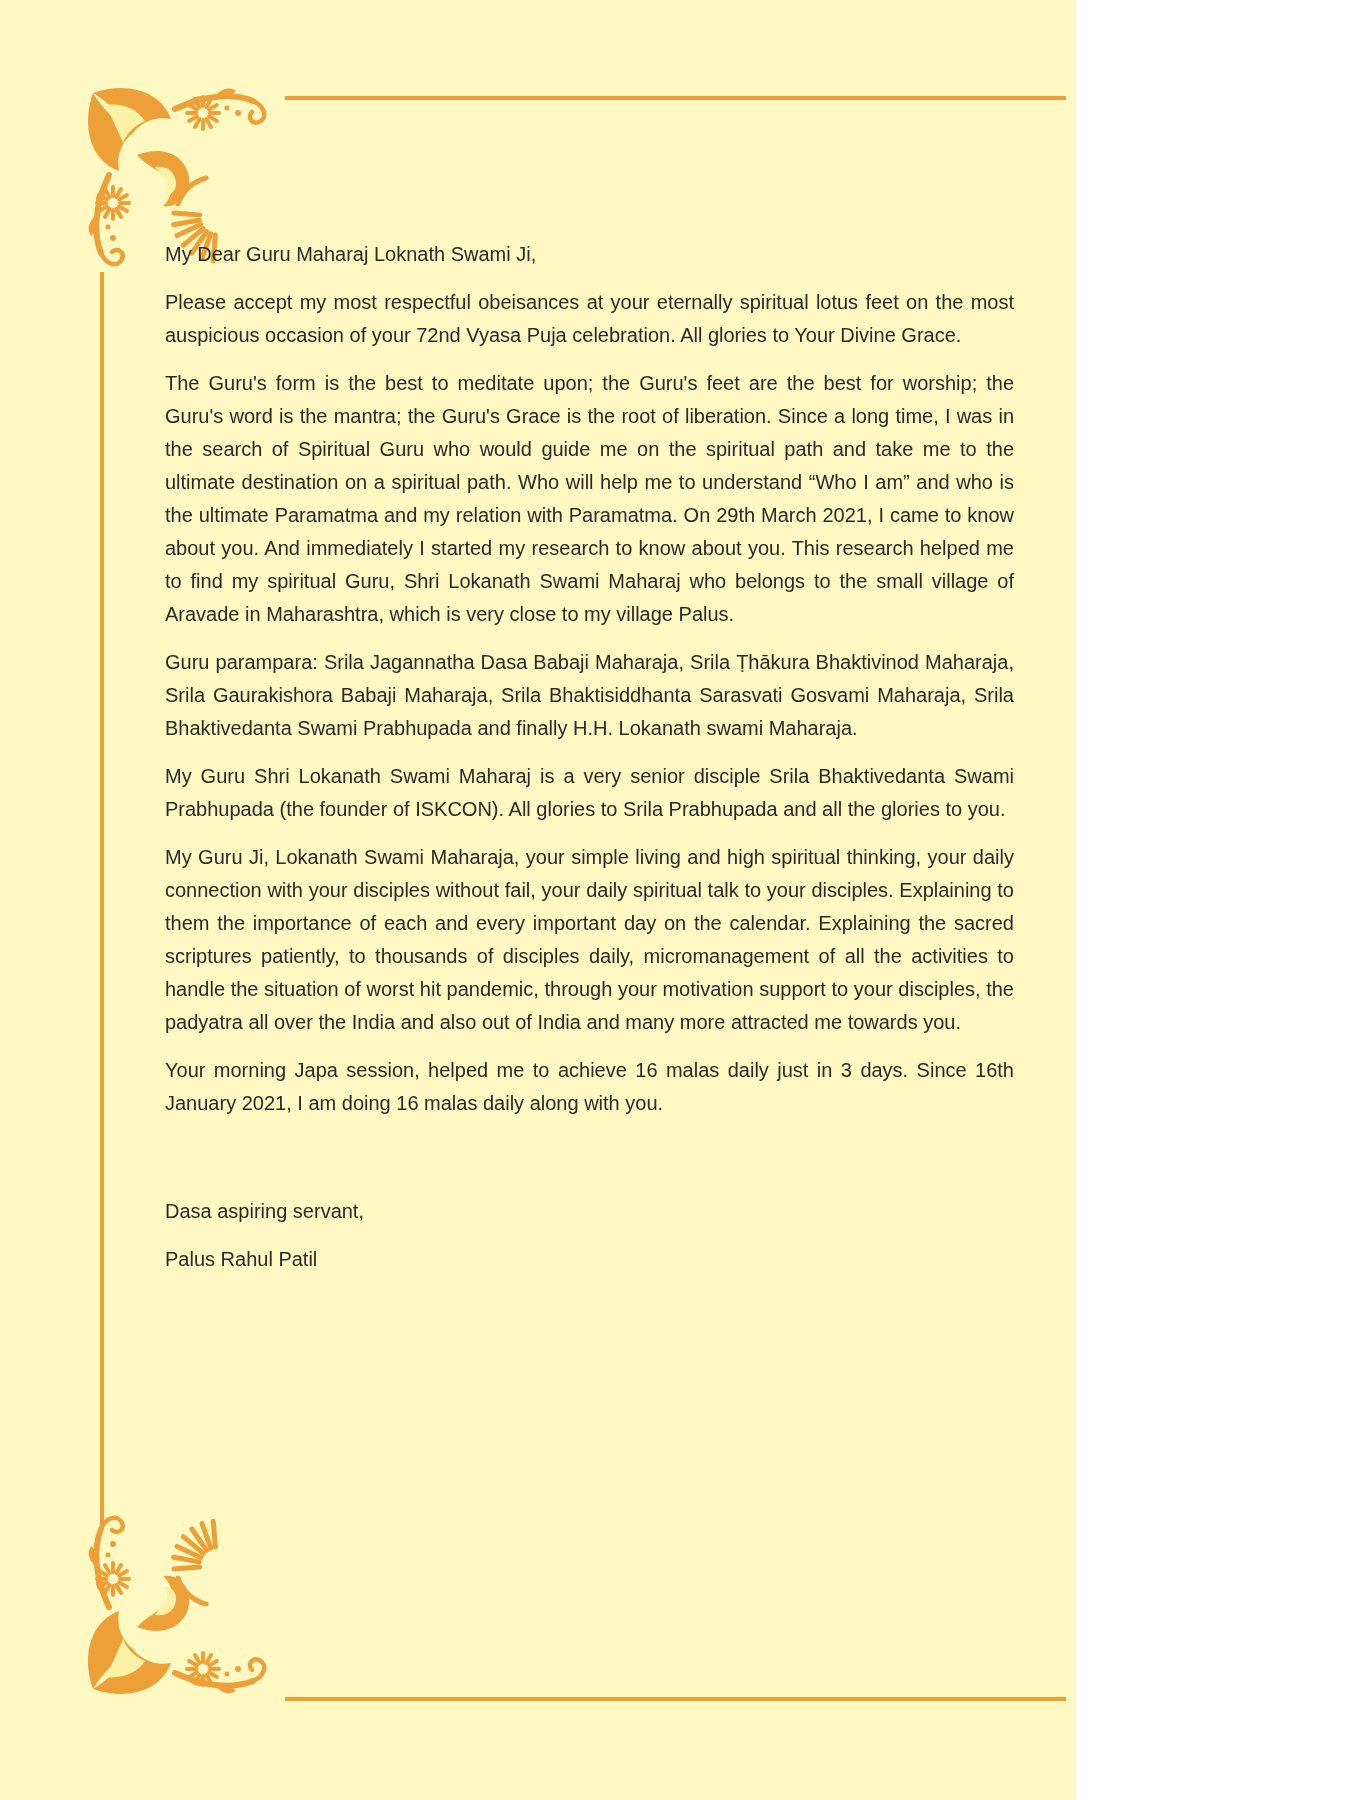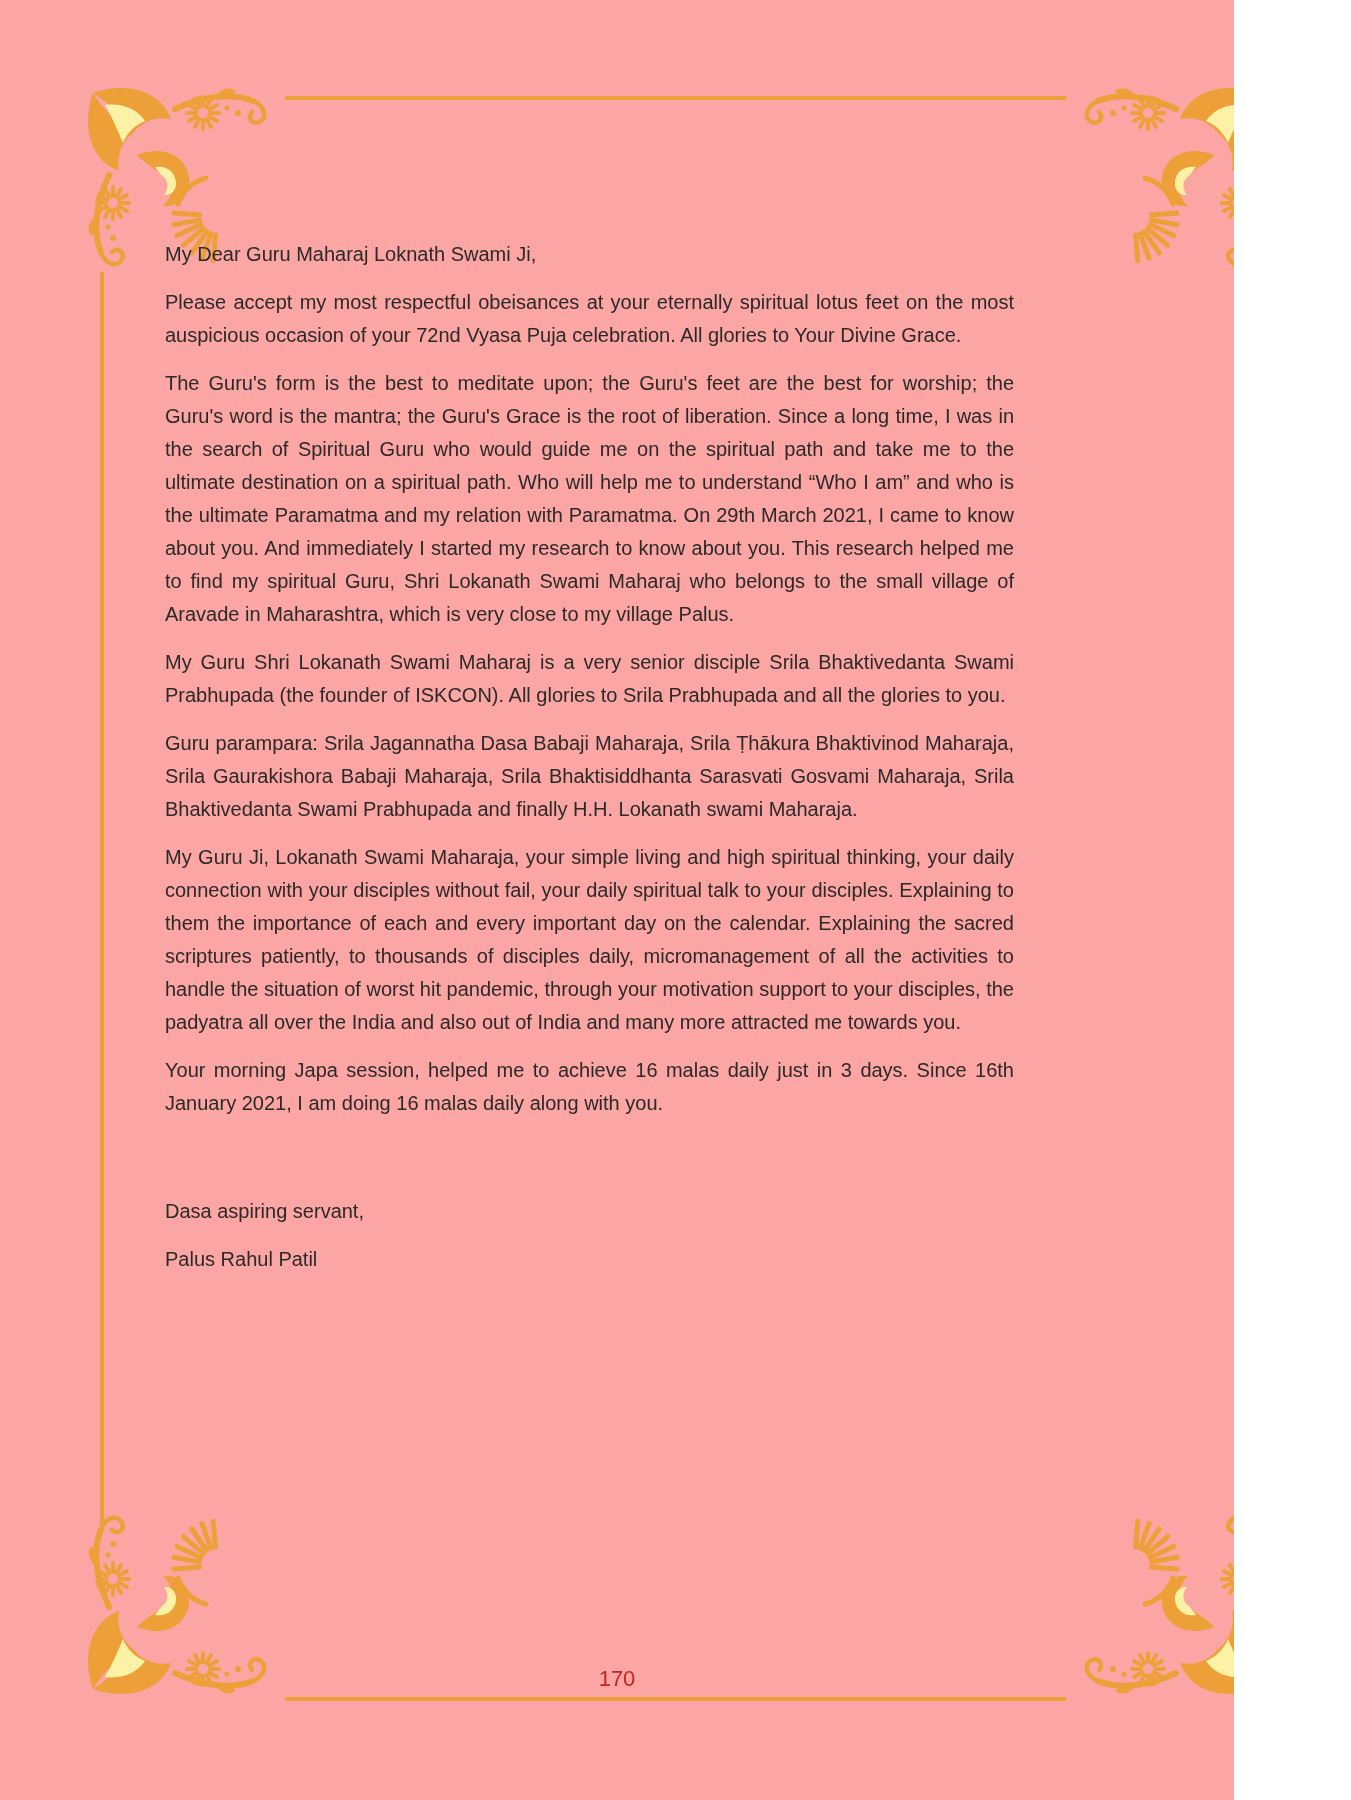--- a/index.html
+++ b/index.html
@@ -1,20 +1,20 @@
 <!DOCTYPE html>
 <html><head>
 <meta charset="utf-8">
 <style>
   html,body{margin:0;padding:0;}
   .page{
     position:relative;
-    width:1234px;
+    width:1076px;
     height:1800px;
-    background:#fca5a5;
+    background:#fef9c3;
     overflow:hidden;
     font-family:"Liberation Sans", sans-serif;
   }
   .frame-line{position:absolute;background:#EDA038;}
   .frame-top{left:285px;top:96px;width:781px;height:4px;}
   .frame-bottom{left:285px;top:1697px;width:781px;height:4px;}
   .frame-left{left:100px;top:272px;width:4px;height:1256px;}
   .frame-right{left:1247px;top:272px;width:4px;height:1256px;}
 
   .corner{position:absolute;width:215px;height:215px;}
@@ -138,24 +138,23 @@
       <use href="#corner-ornament"></use>
     </svg>
   <svg class="corner br" viewBox="0 0 215 215">
       <use href="#corner-ornament"></use>
     </svg>
 
   <div class="content">
     <p class="left">My Dear Guru Maharaj Loknath Swami Ji,</p>
     <p>Please accept my most respectful obeisances at your eternally spiritual lotus feet on the most auspicious occasion of your 72nd Vyasa Puja celebration. All glories to Your Divine Grace.</p>
     <p>The Guru's form is the best to meditate upon; the Guru's feet are the best for worship; the Guru's word is the mantra; the Guru's Grace is the root of liberation. Since a long time, I was in the search of Spiritual Guru who would guide me on the spiritual path and take me to the ultimate destination on a spiritual path. Who will help me to understand “Who I am” and who is the ultimate Paramatma and my relation with Paramatma. On 29th March 2021, I came to know about you. And immediately I started my research to know about you. This research helped me to find my spiritual Guru, Shri Lokanath Swami Maharaj who belongs to the small village of Aravade in Maharashtra, which is very close to my village Palus.</p>
+    <p>Guru parampara: Srila Jagannatha Dasa Babaji Maharaja, Srila Ṭhākura Bhaktivinod Maharaja, Srila Gaurakishora Babaji Maharaja, Srila Bhaktisiddhanta Sarasvati Gosvami Maharaja, Srila Bhaktivedanta Swami Prabhupada and finally H.H. Lokanath swami Maharaja.</p>
     <p>My Guru Shri Lokanath Swami Maharaj is a very senior disciple Srila Bhaktivedanta Swami Prabhupada (the founder of ISKCON). All glories to Srila Prabhupada and all the glories to you.</p>
-    <p>Guru parampara: Srila Jagannatha Dasa Babaji Maharaja, Srila Ṭhākura Bhaktivinod Maharaja, Srila Gaurakishora Babaji Maharaja, Srila Bhaktisiddhanta Sarasvati Gosvami Maharaja, Srila Bhaktivedanta Swami Prabhupada and finally H.H. Lokanath swami Maharaja.</p>
     <p>My Guru Ji, Lokanath Swami Maharaja, your simple living and high spiritual thinking, your daily connection with your disciples without fail, your daily spiritual talk to your disciples. Explaining to them the importance of each and every important day on the calendar. Explaining the sacred scriptures patiently, to thousands of disciples daily, micromanagement of all the activities to handle the situation of worst hit pandemic, through your motivation support to your disciples, the padyatra all over the India and also out of India and many more attracted me towards you.</p>
     <p>Your morning Japa session, helped me to achieve 16 malas daily just in 3 days. Since 16th January 2021, I am doing 16 malas daily along with you.</p>
     <div class="closing-gap"></div>
     <p class="left">Dasa aspiring servant,</p>
     <p class="left">Palus Rahul Patil</p>
   </div>
 
-  <div class="page-number">170</div>
 
 </div>
 
 </body></html>

